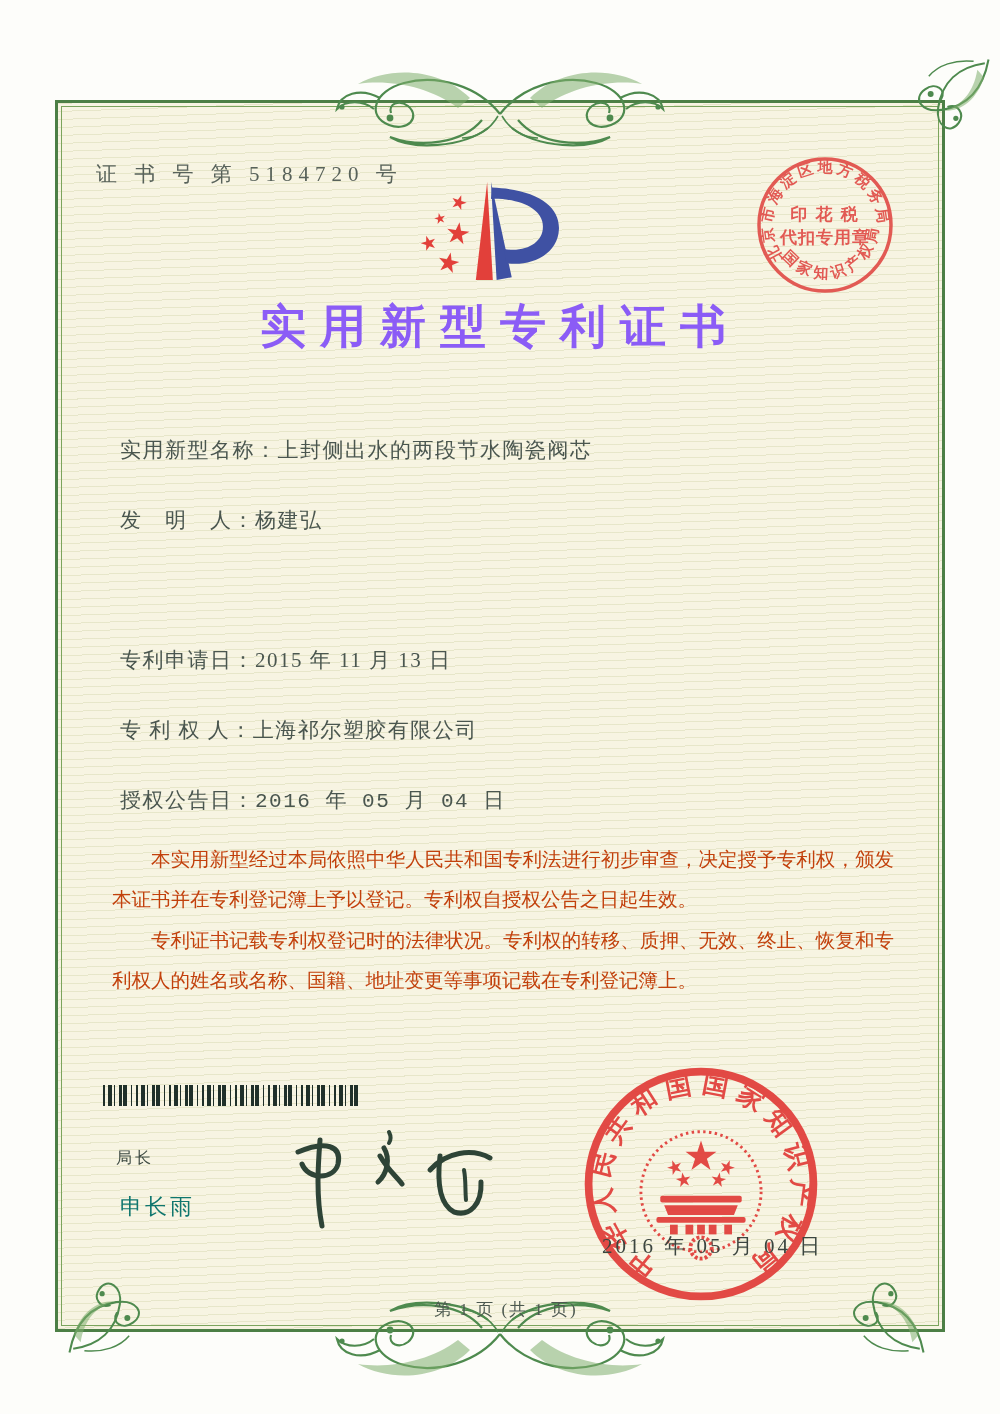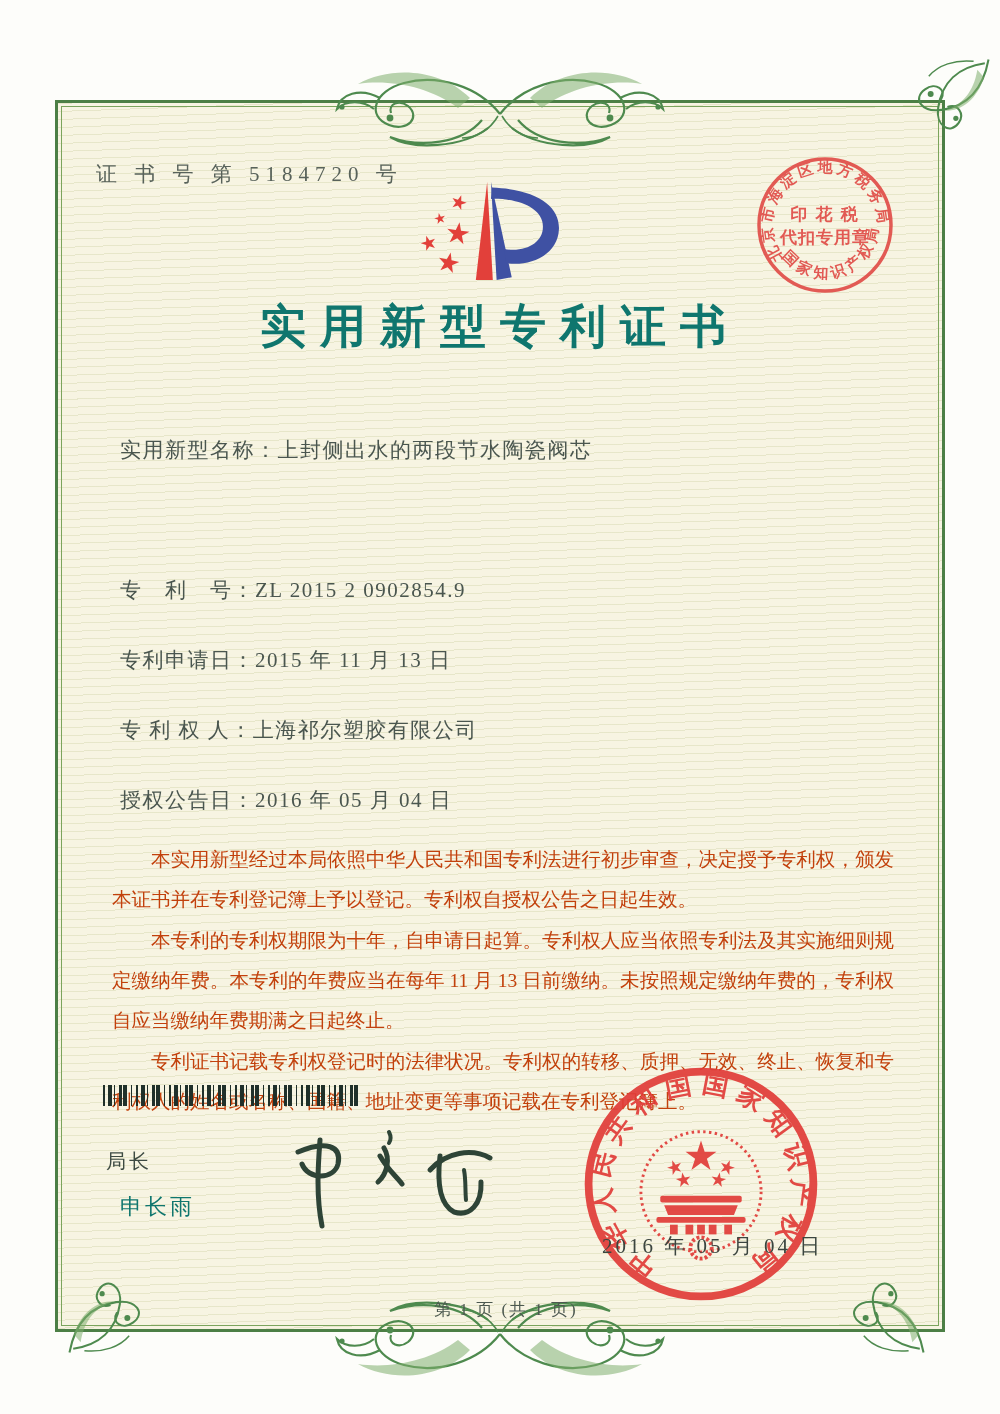--- a/index.html
+++ b/index.html
@@ -13,37 +13,37 @@
   .frame{
     position:absolute;left:55px;top:100px;width:890px;height:1232px;
     border:3px solid #4c7f45;background-color:#f7f4e2;
     background-image:repeating-linear-gradient(178deg,rgba(184,190,130,.26) 0 1px,rgba(255,255,255,0) 1px 8px);
     box-sizing:border-box;
   }
   .frame-inner{position:absolute;left:3px;top:3px;right:3px;bottom:3px;border:1px solid #7ba45c;}
   .abs{position:absolute;}
   .cert-no{left:96px;top:160px;font-size:21px;letter-spacing:6px;color:#58625a;}
   .title{left:0;right:0;top:296px;text-align:center;font-size:46px;font-weight:600;
-         letter-spacing:14px;color:#0f766e;}
+         letter-spacing:14px;color:#8b5cf6;}
   .field{position:absolute;left:120px;font-size:21px;letter-spacing:1.5px;color:#4a564f;white-space:nowrap;}
-  .f0{top:436px;} .f1{top:506px;} .f2{top:576px;} .f3{top:646px;} .f4{top:716px;} .f5{top:786px;}
+  .f0{top:436px;} .f1{top:506px;} .f2{top:576px;} .f3{top:646px;} .f4{top:716px;} .f5{top:786px;font-family:Liberation Mono, monospace;}
   .paras{left:112px;top:840px;width:782px;font-size:19.5px;line-height:2.07;
          text-align:justify;color:#c2410c;}
   .paras p{margin:0;text-indent:2em;}
   .barcode{left:103px;top:1085px;width:255px;height:21px;
     background-image:
       repeating-linear-gradient(90deg,
         #20302a 0 2px, transparent 2px 5px,
         #20302a 5px 9px, transparent 9px 11px,
         #20302a 11px 12px, transparent 12px 16px,
         #20302a 16px 19px, transparent 19px 20px,
         #20302a 20px 24px, transparent 24px 28px,
         #20302a 28px 29px, transparent 29px 33px);
   }
-  .officer-title{left:106px;top:1148px;font-size:20px;letter-spacing:3px;color:#3d4a42;}
+  .officer-title{left:116px;top:1148px;font-size:16px;letter-spacing:3px;color:#3d4a42;}
   .officer-name{left:120px;top:1192px;font-size:22px;letter-spacing:3px;color:#0f766e;}
   .seal-date{left:602px;top:1232px;font-size:21px;letter-spacing:3px;color:#3b453f;z-index:6;}
   .footer{left:0;right:0;top:1298px;text-align:center;font-size:17px;letter-spacing:2px;color:#4c5850;padding-left:12px;} .z3{z-index:3;} .z4{z-index:4;} .z5{z-index:5;}
   svg{display:block;}
   .defs{position:absolute;width:0;height:0;overflow:hidden;}
 </style>
 </head>
 <body>
 
 <div class="paper">
@@ -128,36 +128,35 @@
       <text x="75" y="70" text-anchor="middle" font-size="17" letter-spacing="2" fill="#e04a45" font-family="'Liberation Serif','DejaVu Serif',serif" font-weight="bold">印 花 税</text>
       <text x="75" y="93" text-anchor="middle" font-size="17" letter-spacing="1" fill="#e04a45" font-family="'Liberation Serif','DejaVu Serif',serif" font-weight="bold">代扣专用章</text>
     </g>
   </svg>
 
   <div class="abs z4 title">实用新型专利证书</div>
 
   <div class="field f0 z4">
     <span>实用新型名称：</span><span>上封侧出水的两段节水陶瓷阀芯</span>
   </div>
-  <div class="field f2 z4">
-    <span>专　利　号：</span><span>ZL 2015 2 0902854.9</span>
+  <div class="field f1 z4">
+    <span>发　明　人：</span><span>杨建弘</span>
   </div>
   <div class="field f3 z4">
     <span>专利申请日：</span><span>2015 年 11 月 13 日</span>
   </div>
   <div class="field f4 z4">
     <span>专 利 权 人：</span><span>上海祁尔塑胶有限公司</span>
   </div>
   <div class="field f5 z4">
     <span>授权公告日：</span><span>2016 年 05 月 04 日</span>
   </div>
 
   <div class="abs z4 paras">
     <p>本实用新型经过本局依照中华人民共和国专利法进行初步审查，决定授予专利权，颁发本证书并在专利登记簿上予以登记。专利权自授权公告之日起生效。</p>
-    <p>本专利的专利权期限为十年，自申请日起算。专利权人应当依照专利法及其实施细则规定缴纳年费。本专利的年费应当在每年 11 月 13 日前缴纳。未按照规定缴纳年费的，专利权自应当缴纳年费期满之日起终止。</p>
     <p>专利证书记载专利权登记时的法律状况。专利权的转移、质押、无效、终止、恢复和专利权人的姓名或名称、国籍、地址变更等事项记载在专利登记簿上。</p>
   </div>
 
   <div class="abs z4 barcode"></div>
 
   <div class="abs z4 officer-title">局长</div>
   <div class="abs z4 officer-name">申长雨</div>
 
   <svg class="abs z4" style="left:268px;top:1118px" width="240" height="125" viewBox="0 0 240 125" fill="none" stroke="#2e4437" stroke-width="5" stroke-linecap="round">
     <path d="M52,22 C50,48 48,78 54,108"></path>

